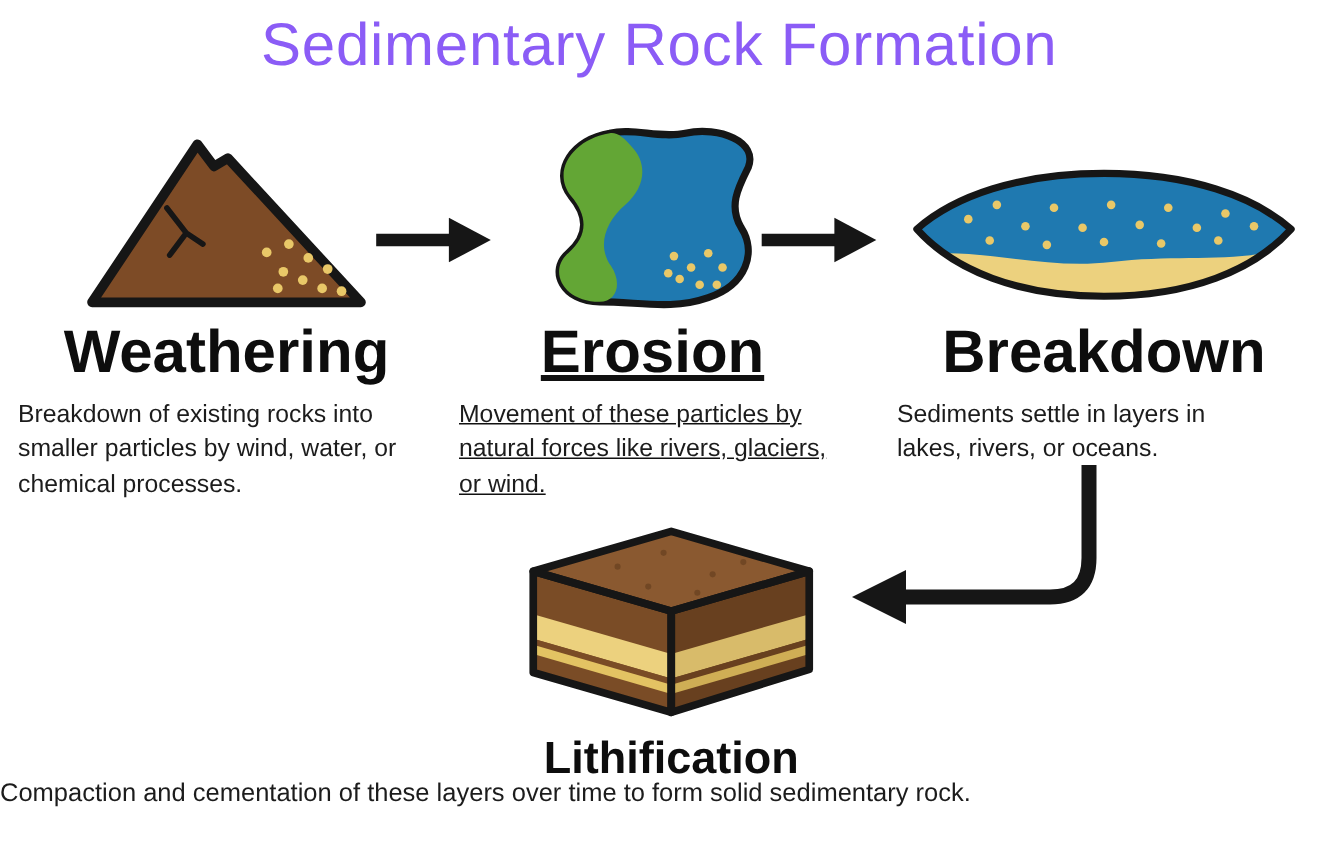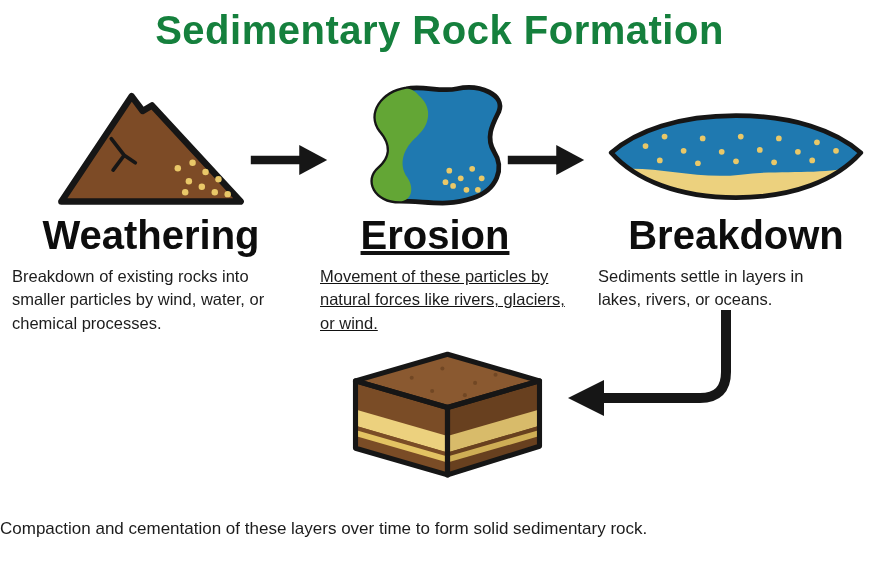--- a/index.html
+++ b/index.html
@@ -11,23 +11,23 @@
     background: #ffffff;
     font-family: "Liberation Sans", sans-serif;
     color: #111111;
     overflow: hidden;
   }
   .diagram-title {
     position: absolute;
     top: 8px; left: 0; right: 0;
     text-align: center;
     font-size: 40px;
-    font-weight: 700;
+    font-weight: 400;
     letter-spacing: 0.5px;
-    color: #15803d;
+    color: #8b5cf6;
   }
   .stage {
     position: absolute;
     top: 72px;
   }
   .stage .art {
     height: 136px;
     display: flex;
     align-items: flex-end;
     justify-content: center;
@@ -41,21 +41,21 @@
   }
   .stage p {
     font-size: 16.5px;
     line-height: 1.42;
     color: #1c1c1c;
     text-align: left;
   }
   .stage-weathering { left: 8px;   width: 286px; }
   .stage-weathering p { width: 254px; margin-left: 4px; }
   .stage-erosion    { left: 300px; width: 270px; text-decoration: underline; }
-  .stage-erosion p  { width: 254px; margin-left: 20px; }
+  .stage-erosion p  { width: 254px; margin-left: 6px; }
   .stage-deposition { left: 598px; width: 276px; }
   .stage-deposition p { width: 236px; }
   .arrow { position: absolute; }
   .arrow-1 { left: 248px; top: 140px; }
   .arrow-2 { left: 505px; top: 140px; }
   .arrow-curve { left: 556px; top: 306px; }
   .lith-stage {
     position: absolute;
     left: 330px; top: 342px;
     width: 235px;
@@ -203,17 +203,18 @@
         <circle cx="90" cy="48" r="2"></circle>
           <circle cx="122" cy="52" r="2"></circle>
       </g>
 
       <g fill="none" stroke="#161616" stroke-width="5" stroke-linejoin="round">
         <polygon points="15,38 105,12 195,38 105,64"></polygon>
         <polygon points="15,38 105,64 105,130 15,104"></polygon>
         <polygon points="105,64 195,38 195,102 105,130"></polygon>
       </g>
     </svg>
+    <h2>Lithification</h2>
   </div>
 
   <p class="lith-desc">Compaction and cementation of these layers over time to form solid sedimentary rock.</p>
 
 </div>
 
 </body></html>

